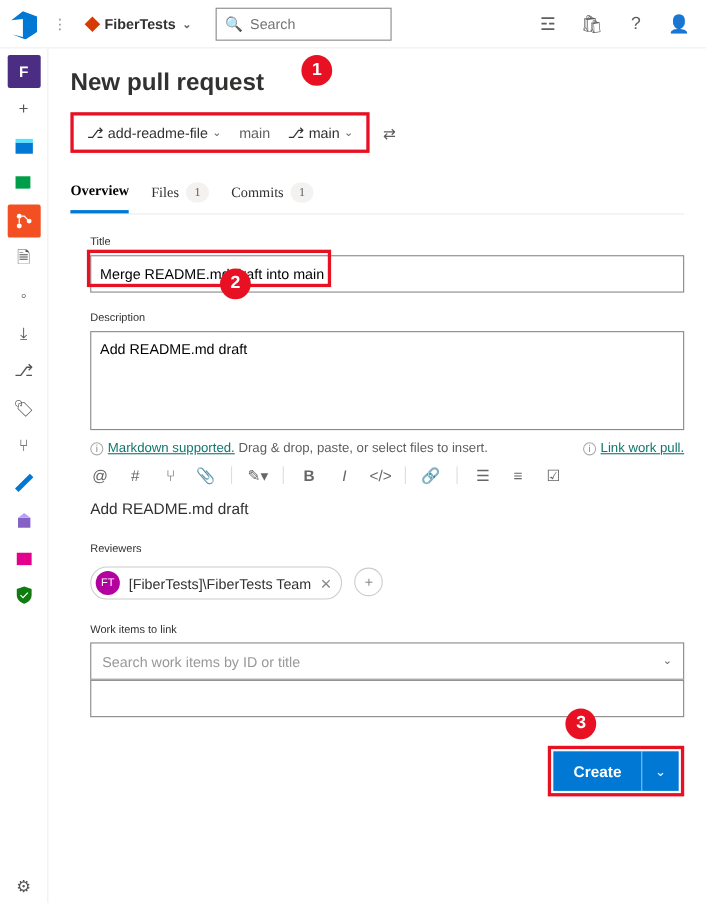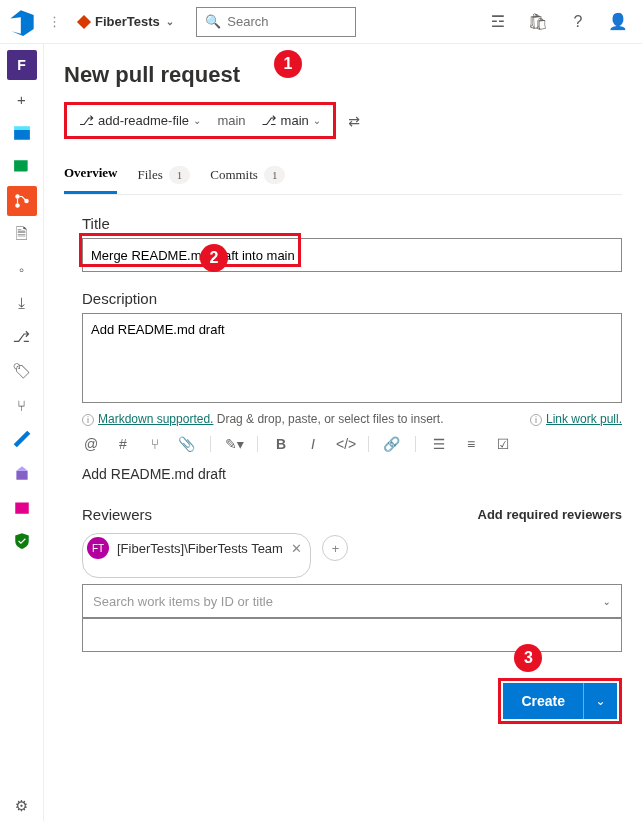--- a/index.html
+++ b/index.html
@@ -34,37 +34,37 @@
 .branchpill .bname { font-weight:400; }
 .into { color:#605e5c; padding:0 4px; }
 .swap { margin-left:12px; color:#605e5c; cursor:pointer; font-size:14px; }
 
 .tabs { display:flex; gap:20px; margin-top:18px; border-bottom:1px solid #edebe9;font-family:Liberation Serif, serif; }
 .tab { padding:8px 0 10px 0; cursor:pointer; display:flex; align-items:center; gap:6px; color:#323130; }
 .tab.active { font-weight:700; border-bottom:3px solid #0078d4; color:#000; }
 .badge { background:#f3f2f1; border-radius:10px; padding:0 8px; font-size:11px; color:#605e5c; min-width:18px; text-align:center; line-height:18px; }
 
 .formarea { margin-top:20px; padding-left:18px; }
-.lbl { font-size:15px; color:#323130; margin-bottom:6px; display:block; }
+.lbl { font-size:10px; color:#323130; margin-bottom:6px; display:block; }
 .textinput { width:100%; height:34px; border:1px solid #8a8886; padding:0 8px; font-size:13px; }
 .titlehi { border:3px solid #E81123; display:inline-block; padding:1px 8px 1px 4px; margin-top:-2px; }
 .desc { width:100%; height:90px; border:1px solid #8a8886; padding:8px; font-size:13px; resize:none; font-family:inherit; }
 .hintrow { display:flex; justify-content:space-between; margin-top:6px; font-size:12px; color:#605e5c; }
 .hintrow a { color:#0f766e; text-decoration:underline; }
 .infoicon { display:inline-block; width:12px; height:12px; border:1px solid #aaa; border-radius:50%; font-size:9px; line-height:11px; text-align:center; margin-right:4px; color:#888; }
 
 .toolbar { display:flex; gap:14px; margin-top:10px; color:#666; align-items:center; }
 .toolbar span { cursor:pointer; font-size:14px; width:18px; text-align:center; }
 .toolbar .divider { width:1px; height:16px; background:#ddd; }
 
 .preview { margin-top:14px; font-size:14px; }
 
 .revhead { display:flex; justify-content:space-between; align-items:center; margin-top:24px; }
 .revhead .addr { font-weight:600; cursor:pointer; }
-.revpill { display:inline-flex; align-items:center; gap:8px; border:1px solid #ccc; border-radius:16px; padding:3px 8px 18px 4px; margin-top:10px; }
+.revpill { display:inline-flex; align-items:center; gap:8px; border:1px solid #ccc; border-radius:16px; padding:3px 8px 3px 4px; margin-top:10px; }
 .revpill .av { width:22px; height:22px; border-radius:50%; background:#b4009e; color:#fff; font-size:10px; display:flex; align-items:center; justify-content:center; }
 .revpill .x { color:#888; cursor:pointer; }
 .addcircle { display:inline-flex; width:26px; height:26px; border:1px solid #ccc; border-radius:50%; align-items:center; justify-content:center; margin-left:8px; color:#888; cursor:pointer; vertical-align:middle; }
 
 .selectish { width:100%; height:34px; border:1px solid #8a8886; display:flex; align-items:center; justify-content:space-between; padding:0 10px; color:#999; cursor:pointer; margin-top:6px; }
 
 .createrow { display:flex; justify-content:flex-end; margin-top:26px; }
 .createwrap { border:3px solid #E81123; display:inline-flex; padding:2px; }
 .createbtn { background:#0078d4; color:#fff; border:none; height:36px; padding:0 18px; font-size:14px; font-weight:600; cursor:pointer; }
 .createdd { background:#0078d4; color:#fff; border:none; border-left:1px solid rgba(255,255,255,.4); height:36px; width:34px; cursor:pointer; font-size:12px;}
@@ -220,31 +220,31 @@
         <span class="divider"></span>
         <span>☰</span>
         <span>≡</span>
         <span>☑</span>
       </div>
 
       <div class="preview">Add README.md draft</div>
 
       <div class="revhead">
         <span class="lbl" style="margin:0">Reviewers</span>
-        <span class="addr">Add required reviewers</span>
       </div>
       <div>
         <span class="revpill">
           <span class="av">FT</span>
           <span>[FiberTests]\FiberTests Team</span>
           <span class="x">✕</span>
         </span>
         <span class="addcircle">+</span>
       </div>
 
+      <label class="lbl" style="margin-top:22px;">Work items to link</label>
       <div class="selectish">
         <span>Search work items by ID or title</span>
         <span class="chev">⌄</span>
       </div>
 
       <input class="textinput" style="">
 
       <div class="createrow">
         <div style="position:relative;">
           <div class="callout" style="top:-34px; left:16px;">3</div>

